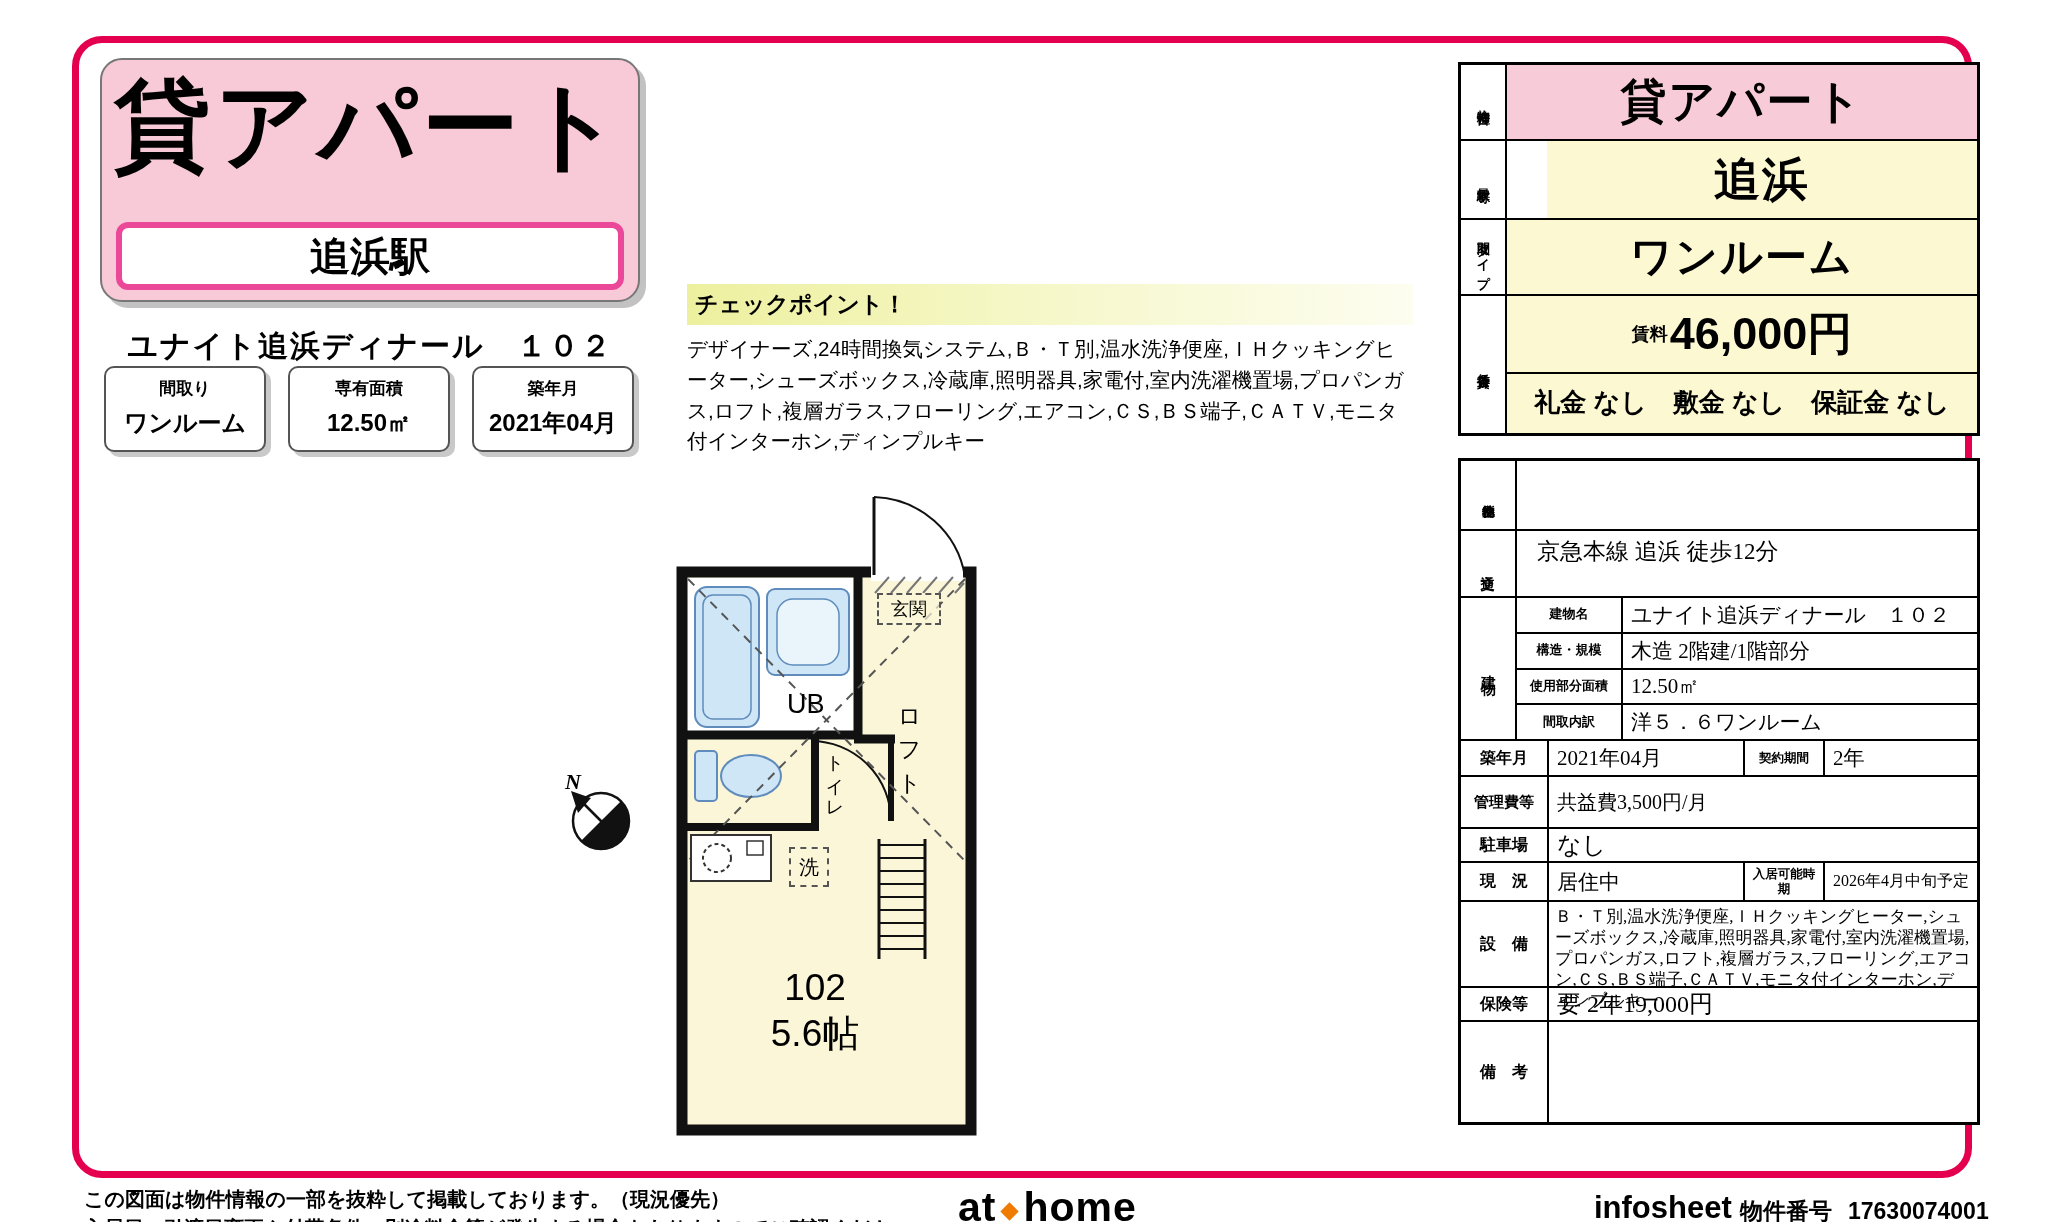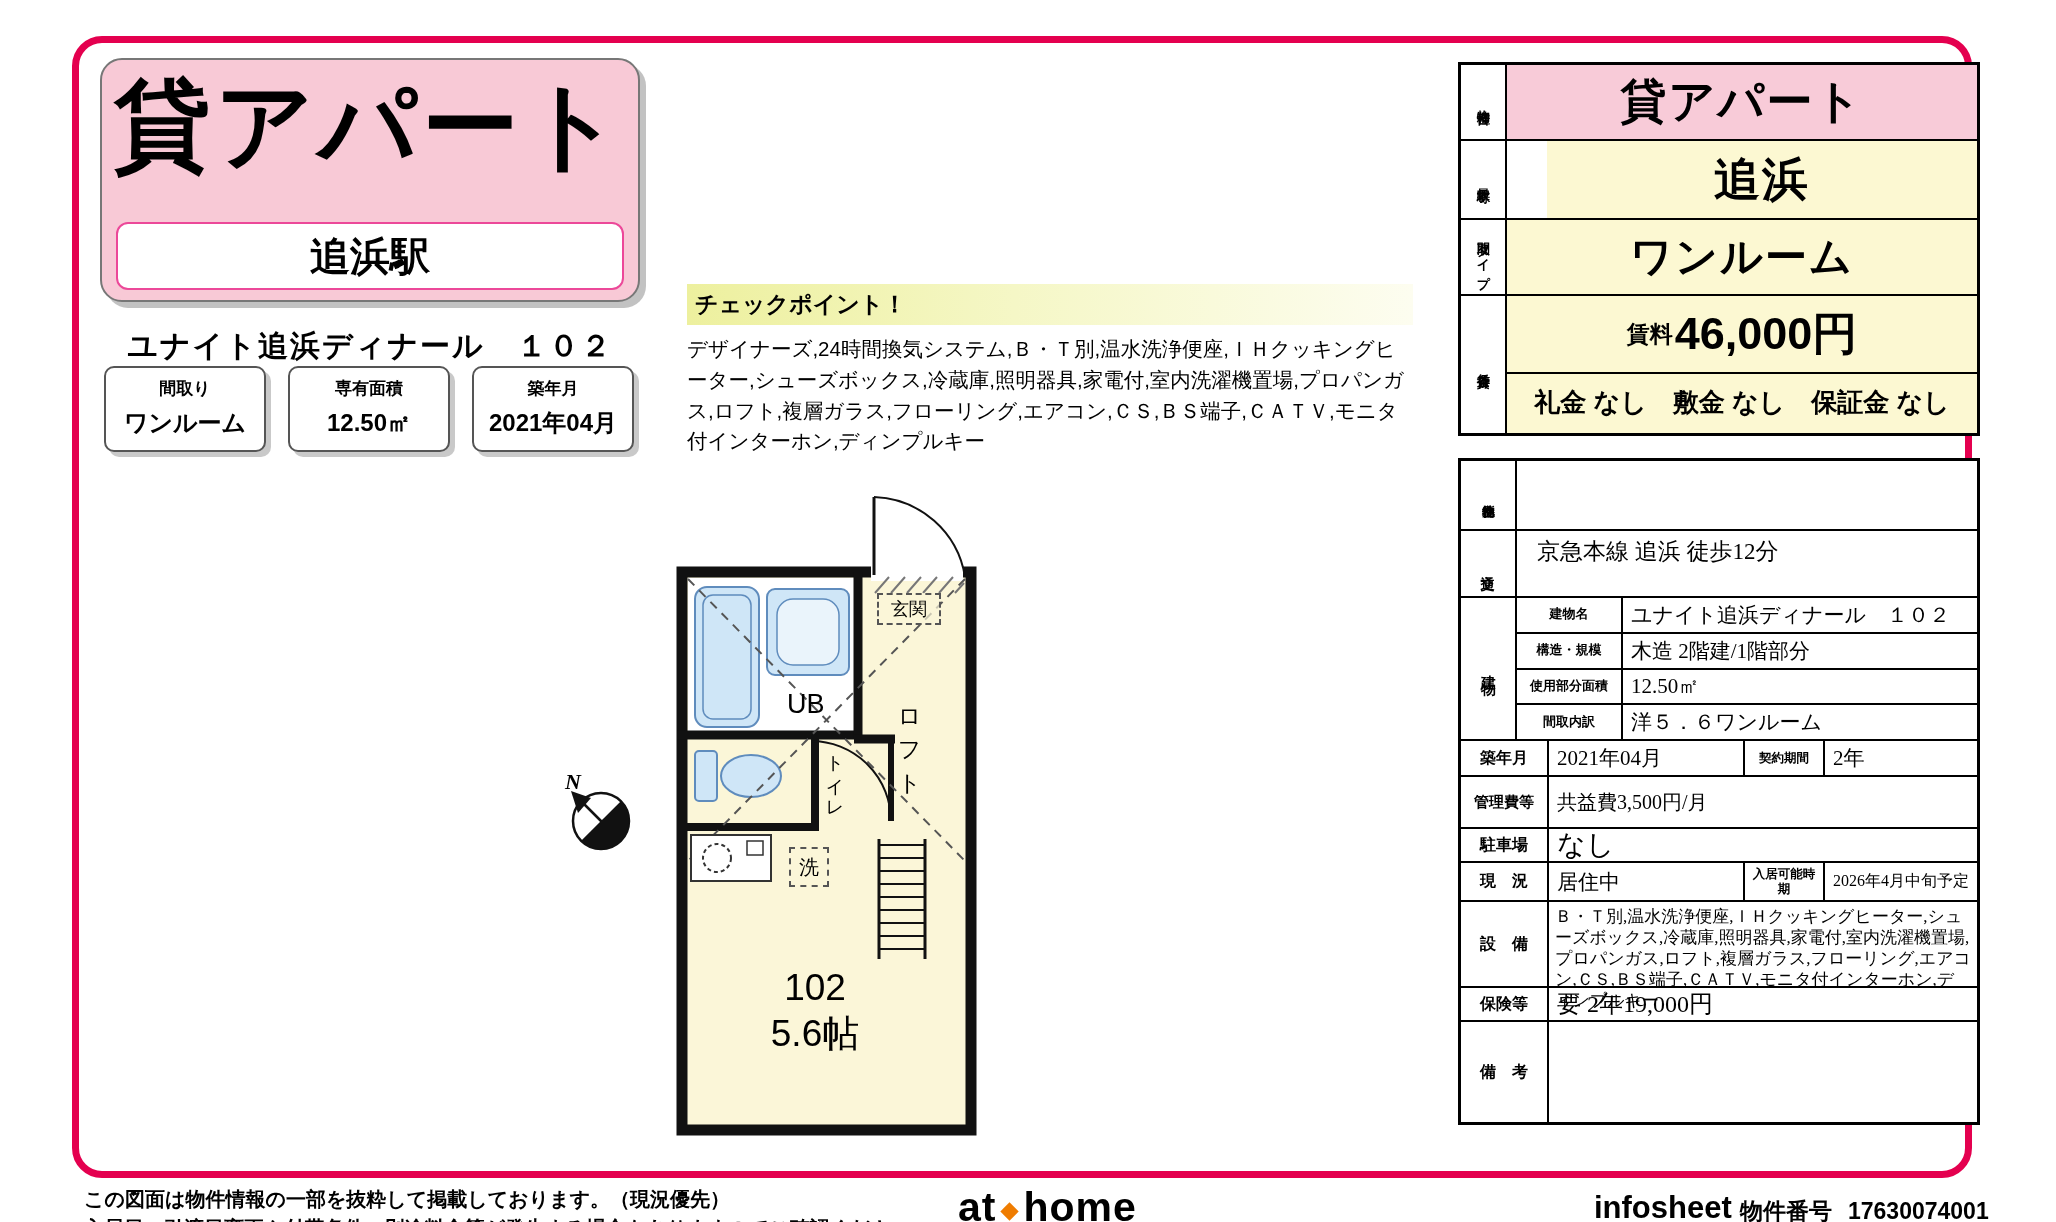--- a/index.html
+++ b/index.html
@@ -3,21 +3,21 @@
 <meta charset="utf-8">
 <style>
   * { box-sizing: border-box; margin: 0; padding: 0; }
   html,body { width:2056px; height:1222px; background:#fff; font-family:"Liberation Sans",sans-serif; color:#000; overflow:hidden; position:relative; }
 
   .frame { position:absolute; left:72px; top:36px; width:1900px; height:1142px; border:7px solid #e4004f; border-radius:30px; background:#fff; }
 
   
   .title-box { position:absolute; left:100px; top:58px; width:540px; height:244px; background:#f8c9d6; border:2px solid #777; border-radius:22px; box-shadow:6px 6px 0 rgba(120,120,120,.45); }
   .title-main { position:absolute; top:2px; left:0; right:0; text-align:center; font-size:97px; font-weight:900; letter-spacing:4px; }
-  .station-box { position:absolute; left:14px; right:14px; bottom:10px; height:68px; background:#fff; border:2px solid #ec4899; border-radius:12px; display:flex; align-items:center; justify-content:center; font-size:40px; font-weight:800; }
+  .station-box { position:absolute; left:14px; right:14px; bottom:10px; height:68px; background:#fff; border:6px solid #ec4899; border-radius:12px; display:flex; align-items:center; justify-content:center; font-size:40px; font-weight:800; }
   .building-line { position:absolute; left:90px; top:326px; width:560px; text-align:center; font-size:30px; font-weight:700; letter-spacing:2px; }
 
   .spec-row { position:absolute; left:104px; top:366px; display:flex; gap:22px; }
   .spec-box { width:162px; height:86px; background:#fff; border:2px solid #555; border-radius:10px; box-shadow:5px 5px 0 rgba(120,120,120,.4); text-align:center; padding-top:9px; }
   .spec-label { font-size:17px; font-weight:700; }
   .spec-value { font-size:24px; font-weight:800; margin-top:7px; }
 
   
   .checkpoint-title { position:absolute; left:687px; top:284px; width:726px; padding:5px 8px; font-size:23px; font-weight:800; background:linear-gradient(90deg,#edf09e 0%,#f5f7c6 45%,#fdfdf0 100%); }
   .checkpoint-body { position:absolute; left:687px; top:334px; width:726px; font-size:20.5px; line-height:1.5; }
@@ -39,21 +39,21 @@
   .t1 { position:absolute; left:1458px; top:62px; width:522px; border:3px solid #000; background:#fff; }
   .t1-row { display:flex; border-bottom:2px solid #000; }
   .t1-row:last-child { border-bottom:none; }
   .t1-head { width:46px; border-right:2px solid #000; display:flex; align-items:center; justify-content:center; writing-mode:vertical-rl; text-orientation:upright; font-size:13px; font-weight:700; letter-spacing:1px; padding:2px 0; }
   .t1-val { flex:1; display:flex; align-items:center; justify-content:center; }
   .pink { background:#f8cbd8; }
   .yellow { background:#fcf8d2; }
   .t1-big { font-size:46px; font-weight:900; letter-spacing:2px; }
   .t1-sub { flex:1; display:flex; flex-direction:column; }
   .rent-line { display:flex; align-items:center; justify-content:center; border-bottom:2px solid #000; }
-  .rent-label { font-size:23px; font-weight:800; margin-right:2px; }
+  .rent-label { font-size:18px; font-weight:800; margin-right:2px; }
   .rent-value { font-size:45px; font-weight:900; }
   .deposit-line { display:flex; align-items:center; justify-content:center; font-size:26px; font-weight:800;text-align:center; }
 
   
   .t2 { position:absolute; left:1458px; top:458px; width:522px; border:3px solid #000; background:#fff; }
   .t2-row { display:flex; border-bottom:2px solid #000; }
   .t2-row:last-child { border-bottom:none; }
   .hv { width:56px; border-right:2px solid #000; display:flex; align-items:center; justify-content:center; writing-mode:vertical-rl; text-orientation:upright; font-weight:700; padding:2px 0; }
   .hh { width:88px; border-right:2px solid #000; display:flex; align-items:center; justify-content:center; font-size:16px; font-weight:700; text-align:center; }
   .val { flex:1; font-family:"Liberation Serif",serif; font-size:22px; padding:3px 8px; }
@@ -233,21 +233,21 @@
     <div class="split-val">2021年04月</div>
     <div class="mini-head">契約期間</div>
     <div class="val val-center" style="font-size:21px;">2年</div>
   </div>
   <div class="t2-row" style="height:52px;">
     <div class="hh" style="font-size:15px;">管理費等</div>
     <div class="val val-center" style="font-size:20px;">共益費3,500円/月</div>
   </div>
   <div class="t2-row" style="height:34px;">
     <div class="hh">駐車場</div>
-    <div class="val val-center" style="font-size:28px;">なし</div>
+    <div class="val val-center" style="font-size:24px;">なし</div>
   </div>
   <div class="t2-row" style="height:39px;">
     <div class="hh">現　況</div>
     <div class="split-val">居住中</div>
     <div class="mini-head">入居可能時期</div>
     <div class="val val-center small-serif">2026年4月中旬予定</div>
   </div>
   <div class="t2-row" style="height:86px;">
     <div class="hh">設　備</div>
     <div class="val" style="font-size:17px; line-height:1.24; padding:4px 6px;">Ｂ・Ｔ別,温水洗浄便座,ＩＨクッキングヒーター,シューズボックス,冷蔵庫,照明器具,家電付,室内洗濯機置場,プロパンガス,ロフト,複層ガラス,フローリング,エアコン,ＣＳ,ＢＳ端子,ＣＡＴＶ,モニタ付インターホン,ディンプルキー</div>

